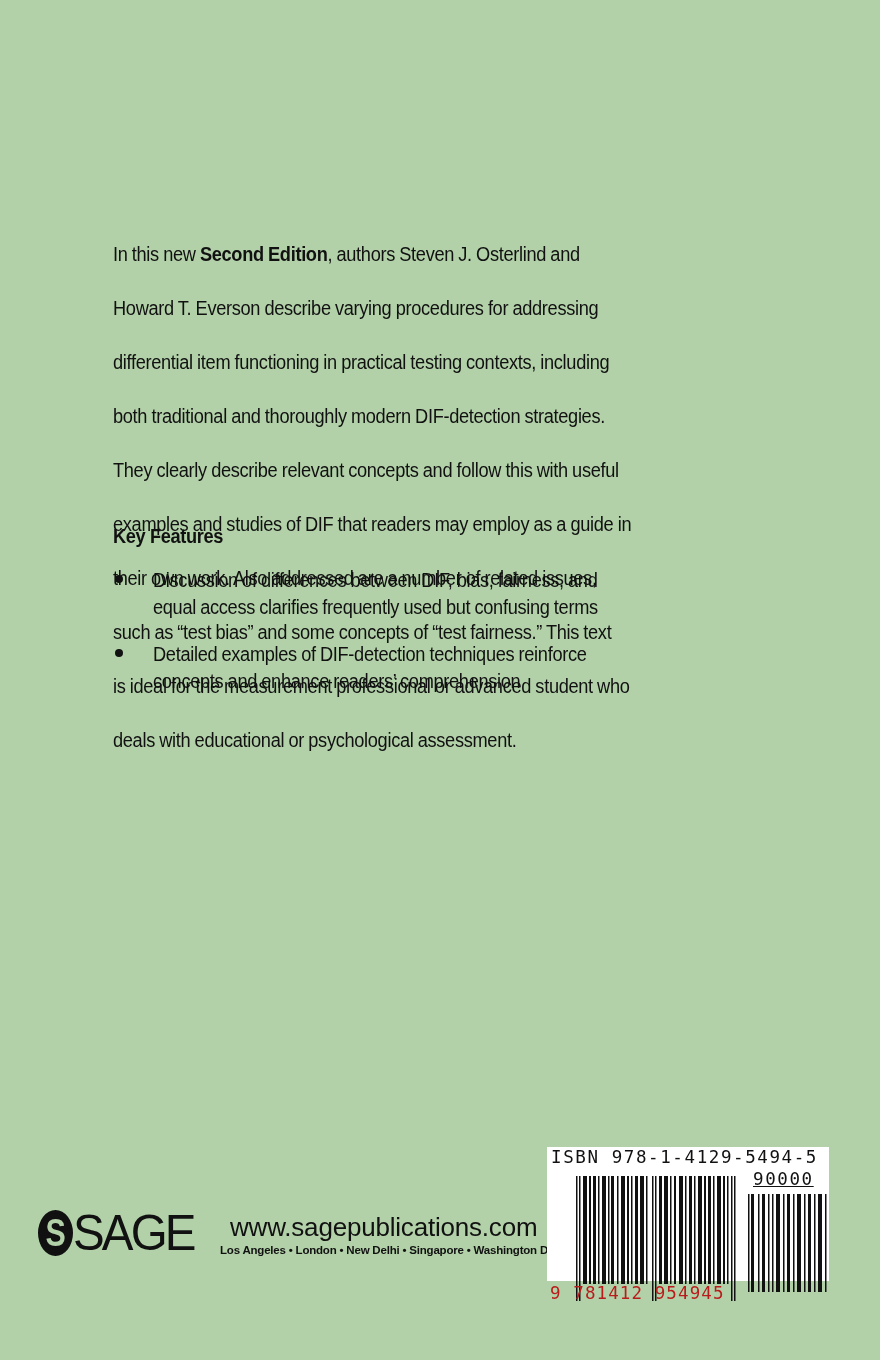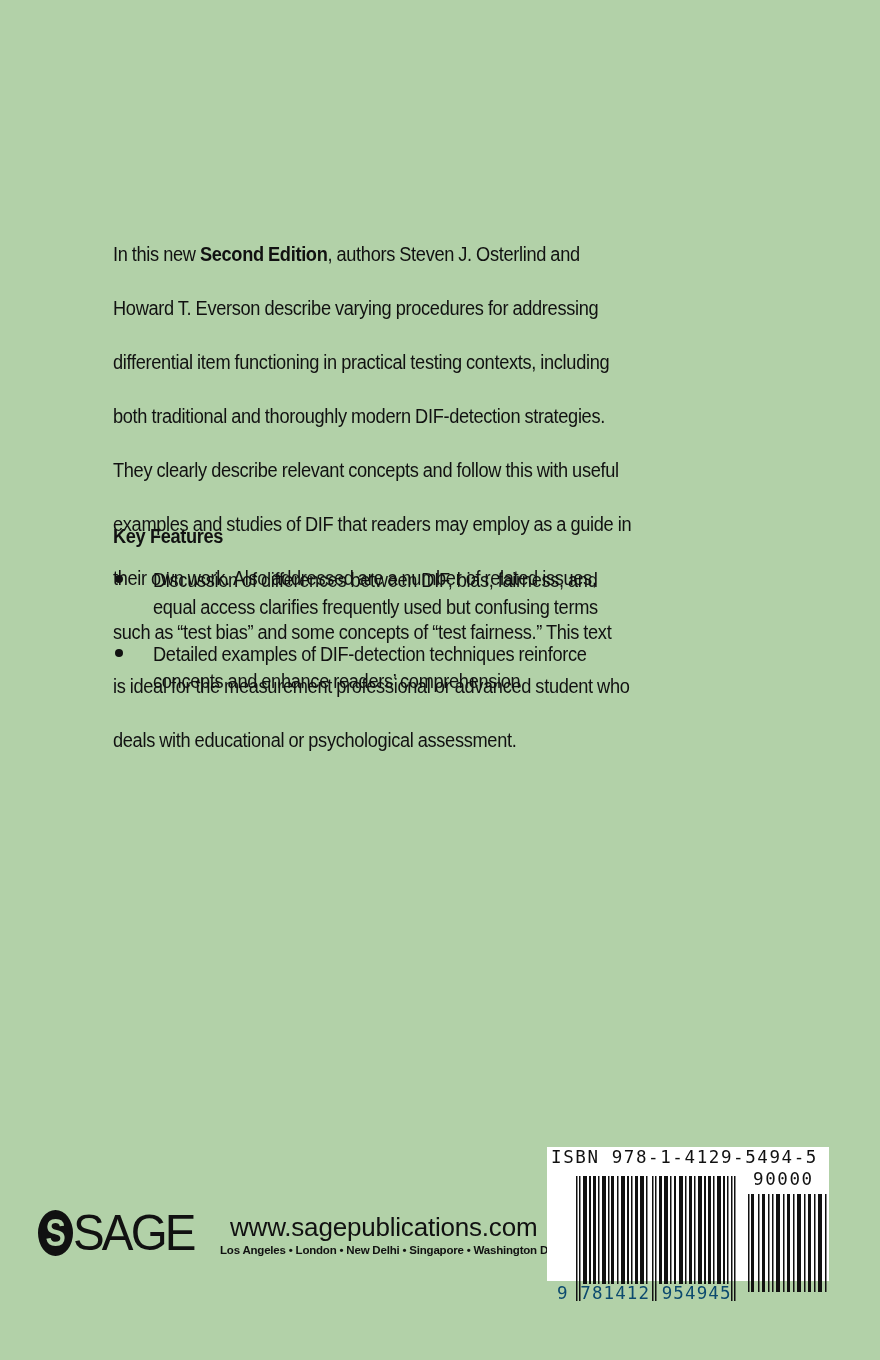--- a/index.html
+++ b/index.html
@@ -155,29 +155,30 @@
       color: #111;
     }
     .price-code {
       position: absolute;
       left: 206px;
       top: 22px;
       font-family: "DejaVu Sans Mono", monospace;
       font-size: 17.5px;
       letter-spacing: 1.6px;
       color: #111;
+      text-decoration: underline;
     }
     .ean-digits {
       position: absolute;
-      left: 10px;
+      left: 3px;
       top: 136px;
       font-family: "DejaVu Sans Mono", monospace;
       font-size: 17.5px;
       letter-spacing: 1.1px;
-      color: #0c4a6e;
+      color: #b91c1c;
       white-space: pre;
     }
     .bars-main {
       position: absolute;
       left: 29px;
       top: 29px;
       width: 160px;
       height: 125px;
     }
     .bars-addon {

